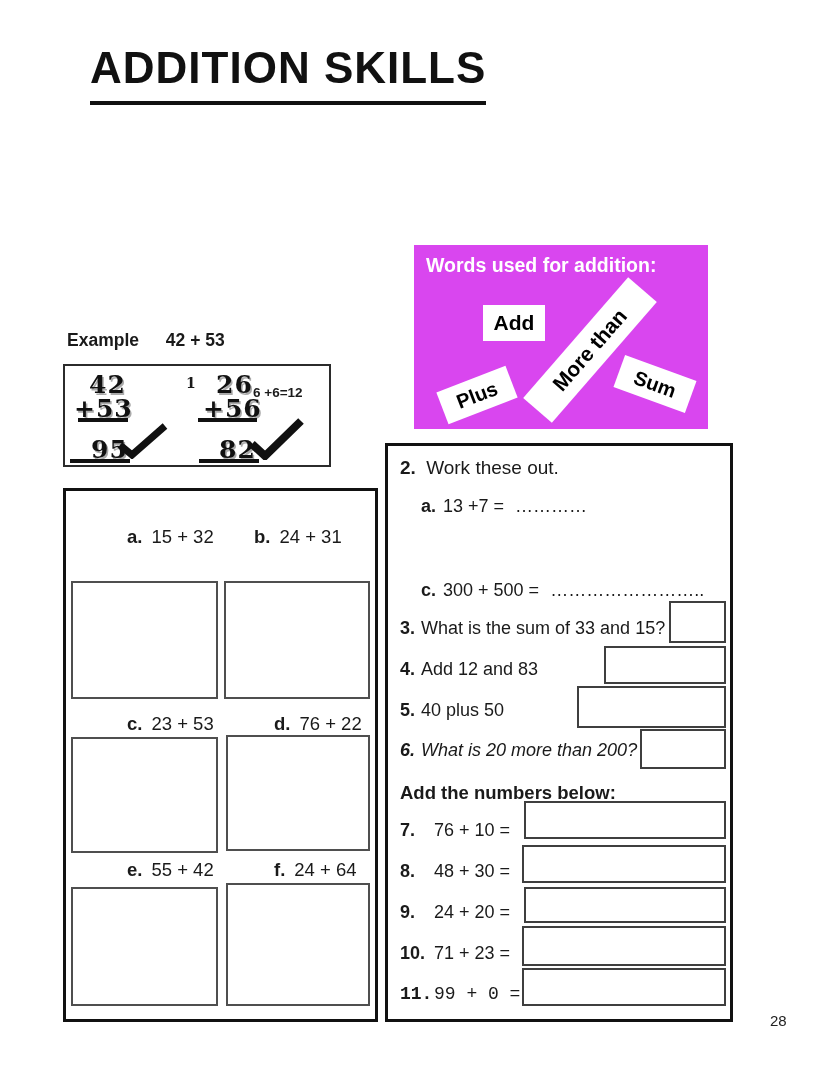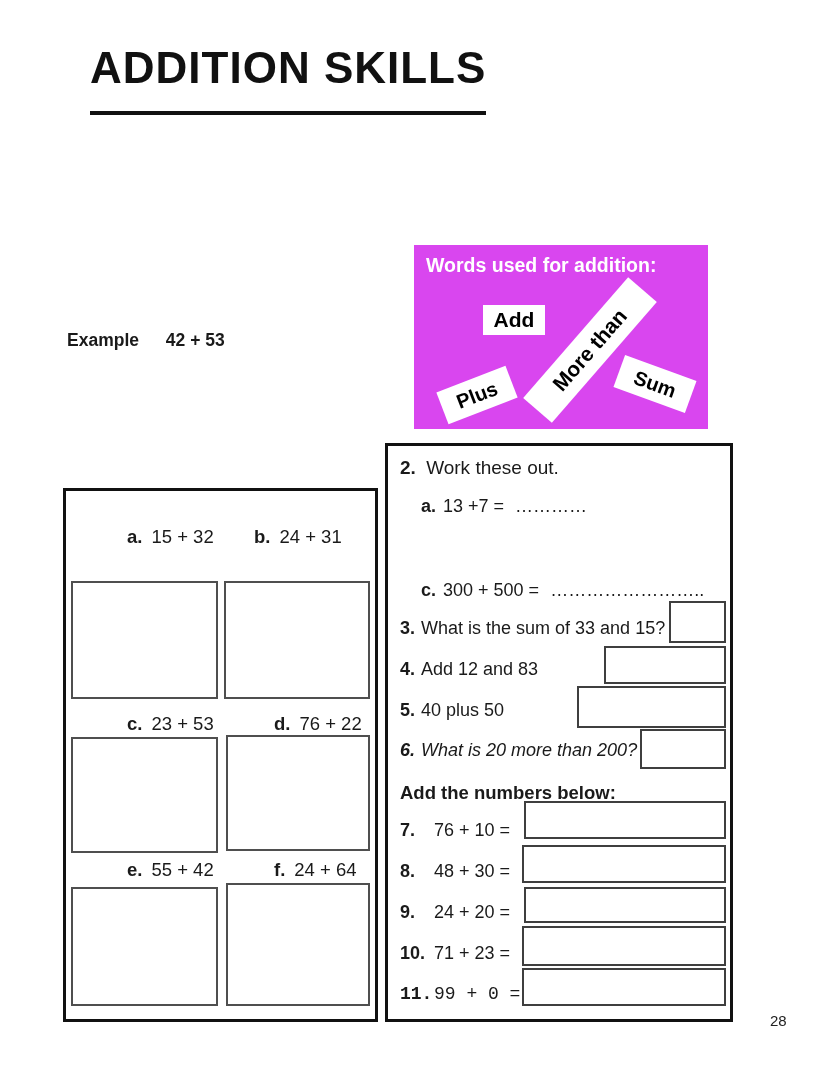--- a/index.html
+++ b/index.html
@@ -4,21 +4,21 @@
 <style>
   html,body{margin:0;padding:0;background:#fff;}
   #page{
     position:relative;width:832px;height:1080px;background:#ffffff;
     font-family:"Liberation Sans",sans-serif;color:#1a1a1a;overflow:hidden;
   }
   .abs{position:absolute;}
   
   .title{
     font-size:44px;font-weight:600;letter-spacing:1px;color:#111;
-    border-bottom:4px solid #111;padding-bottom:20px;line-height:1.05;
+    border-bottom:4px solid #111;padding-bottom:10px;line-height:1.05;
   }
   
   .words-panel{background:#d946ef;}
   .words-heading{color:#fff;font-weight:bold;font-size:19.5px;}
   .word-tag{
     background:#fff;color:#000;font-weight:bold;text-align:center;
     display:flex;align-items:center;justify-content:center;
   }
   
   .example-label{font-size:17.5px;font-weight:bold;}
@@ -53,24 +53,45 @@
 
 <div id="page">
 
   <div class="abs title" style="left:90px;top:45px;">ADDITION SKILLS</div>
 
   <div class="abs example-label" style="left:67px;top:330px;">
     <span>Example</span>
     <span style="margin-left:22px;">42 + 53</span>
   </div>
 
+  <div class="abs example-box" style="left:63px;top:364px;width:264px;height:99px;">
+    <div class="abs ex-num" style="left:24px;top:6px;">42</div>
+    <div class="abs ex-num" style="left:9px;top:30px;">+53</div>
+    <div class="abs sum-line" style="left:13px;top:52px;width:50px;"></div>
+    <div class="abs ex-num" style="left:26px;top:71px;">95</div>
+    <div class="abs sum-line" style="left:5px;top:93px;width:60px;"></div>
+    <svg class="abs" style="left:52px;top:57px;" width="52" height="36" viewBox="0 0 52 36">
+      <polyline points="3,22 15,32 48,3" fill="none" stroke="#111" stroke-width="7"></polyline>
+    </svg>
+
+    <div class="abs ex-carry" style="left:121px;top:9px;">1</div>
+    <div class="abs ex-num" style="left:151px;top:6px;">26</div>
+    <div class="abs ex-note" style="left:188px;top:19px;">6 +6=12</div>
+    <div class="abs ex-num" style="left:138px;top:30px;">+56</div>
+    <div class="abs sum-line" style="left:133px;top:52px;width:59px;"></div>
+    <div class="abs ex-num" style="left:154px;top:71px;">82</div>
+    <div class="abs sum-line" style="left:134px;top:93px;width:60px;"></div>
+    <svg class="abs" style="left:184px;top:52px;" width="56" height="42" viewBox="0 0 56 42">
+      <polyline points="3,26 16,38 52,3" fill="none" stroke="#111" stroke-width="8"></polyline>
+    </svg>
+  </div>
 
   <div class="abs words-panel" style="left:414px;top:245px;width:294px;height:184px;">
     <div class="abs words-heading" style="left:12px;top:9px;">Words used for addition:</div>
-    <div class="abs word-tag" style="left:69px;top:60px;width:62px;height:30px;font-size:21px;">Add</div>
+    <div class="abs word-tag" style="left:69px;top:60px;width:62px;height:36px;font-size:21px;">Add</div>
     <div class="abs word-tag" style="left:96px;top:86px;width:160px;height:38px;font-size:21px;transform:rotate(-49deg);">More than</div>
     <div class="abs word-tag" style="left:26px;top:133px;width:74px;height:34px;font-size:20px;transform:rotate(-21deg);">Plus</div>
     <div class="abs word-tag" style="left:203px;top:122px;width:76px;height:34px;font-size:20px;transform:rotate(20deg);">Sum</div>
   </div>
 
   <div class="abs section-box" style="left:63px;top:488px;width:309px;height:528px;">
 
     <div class="abs prob-label" style="left:61px;top:35px;">
       <span class="letter">a.</span><span>15 + 32</span>
     </div>

